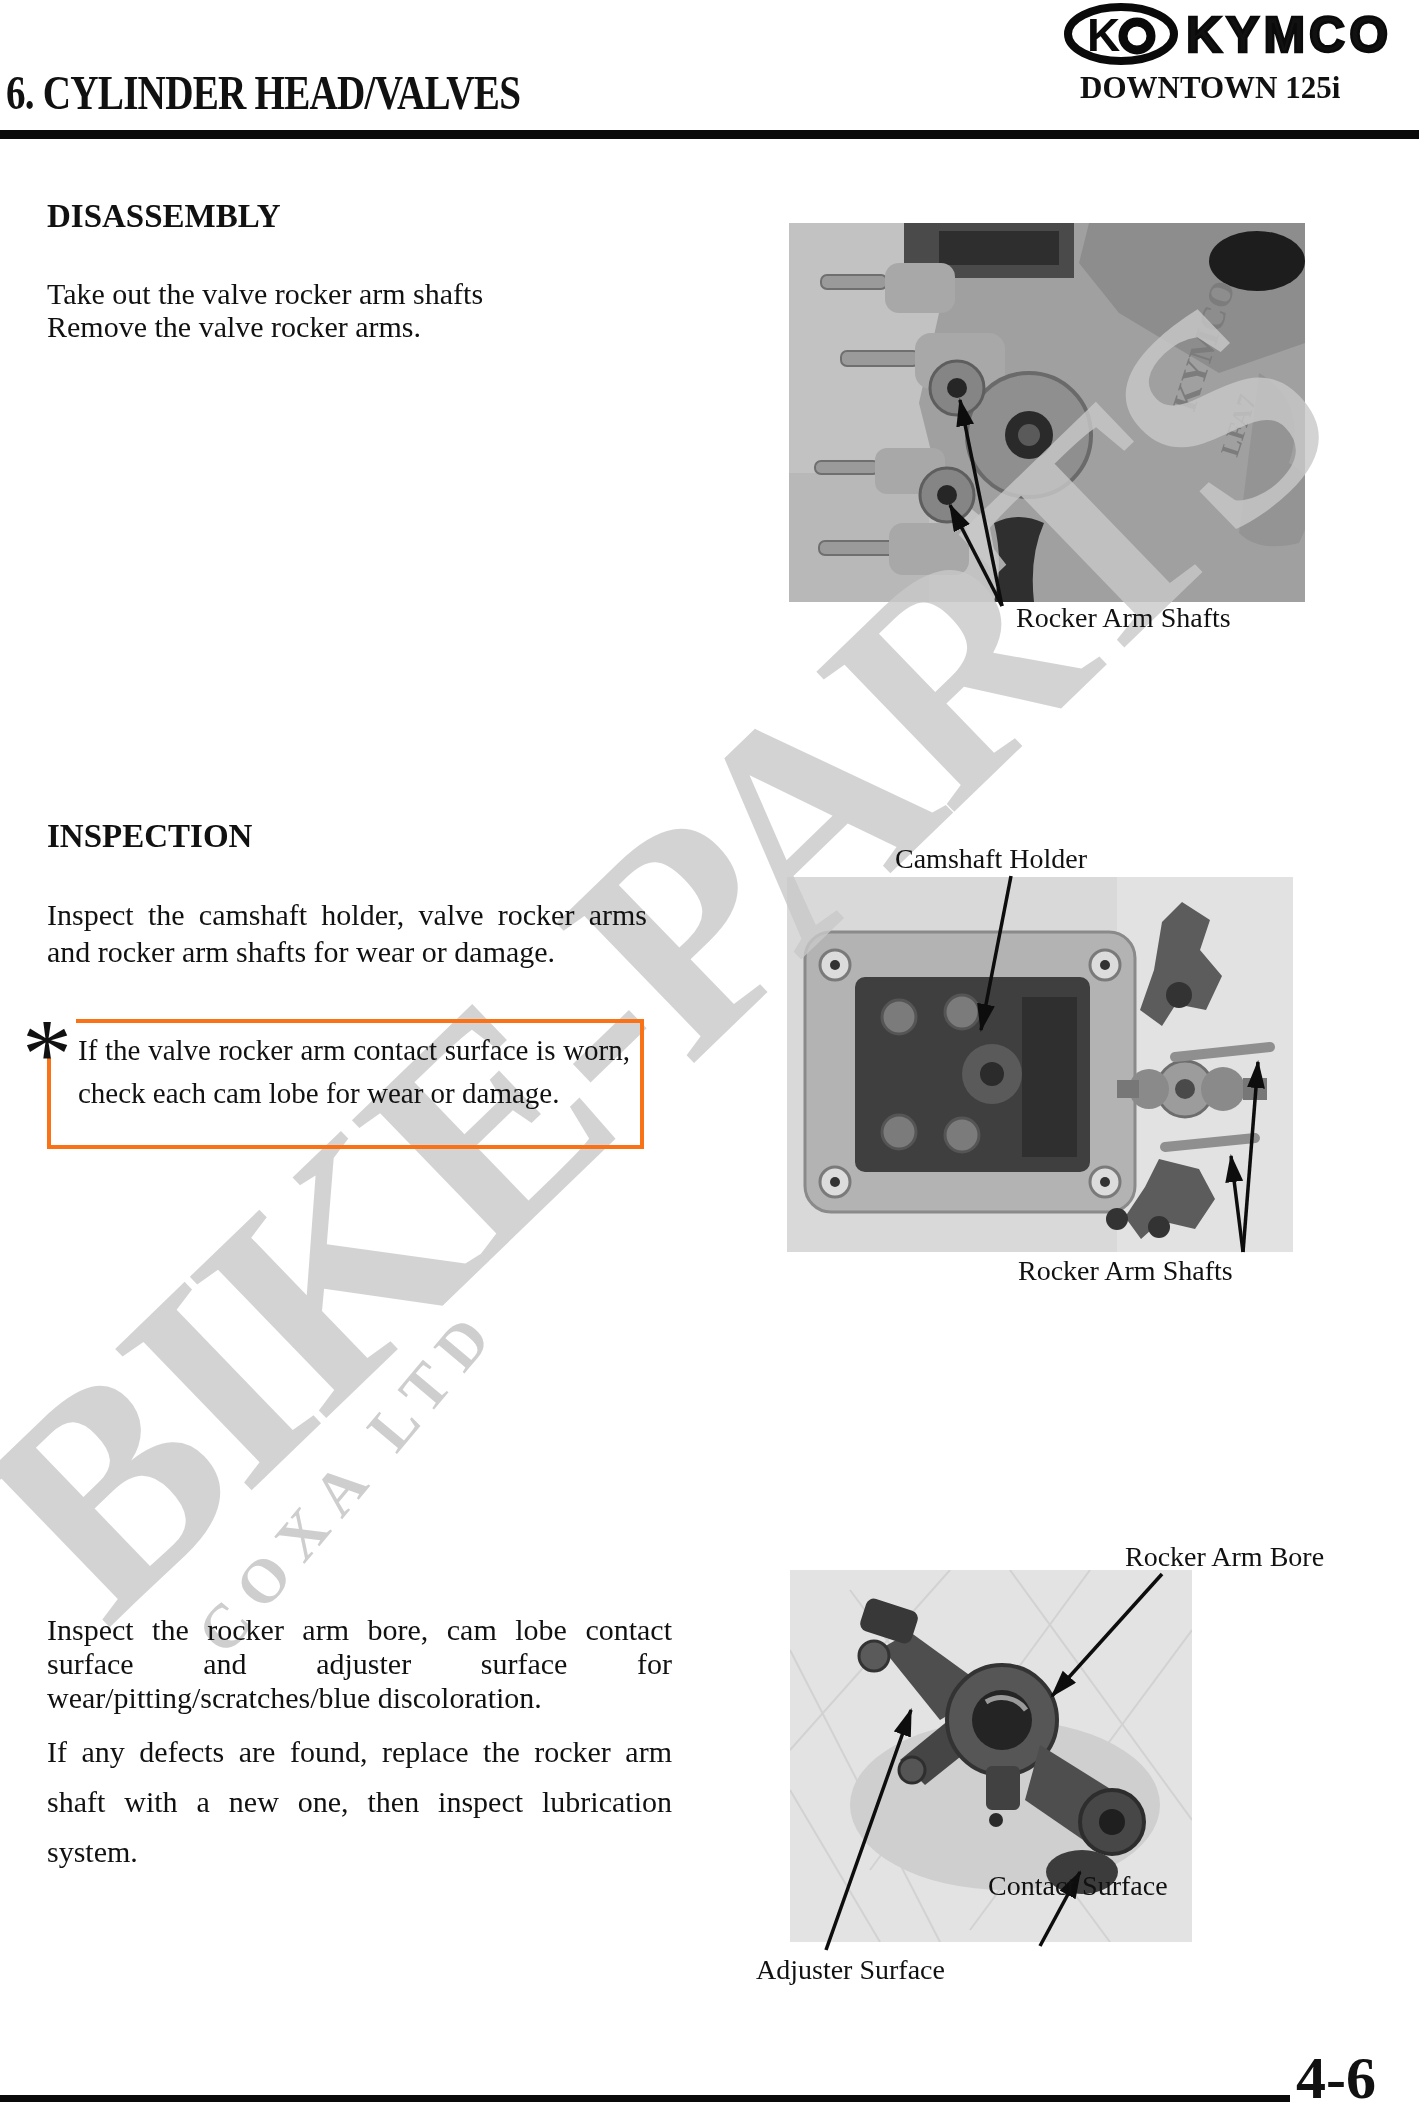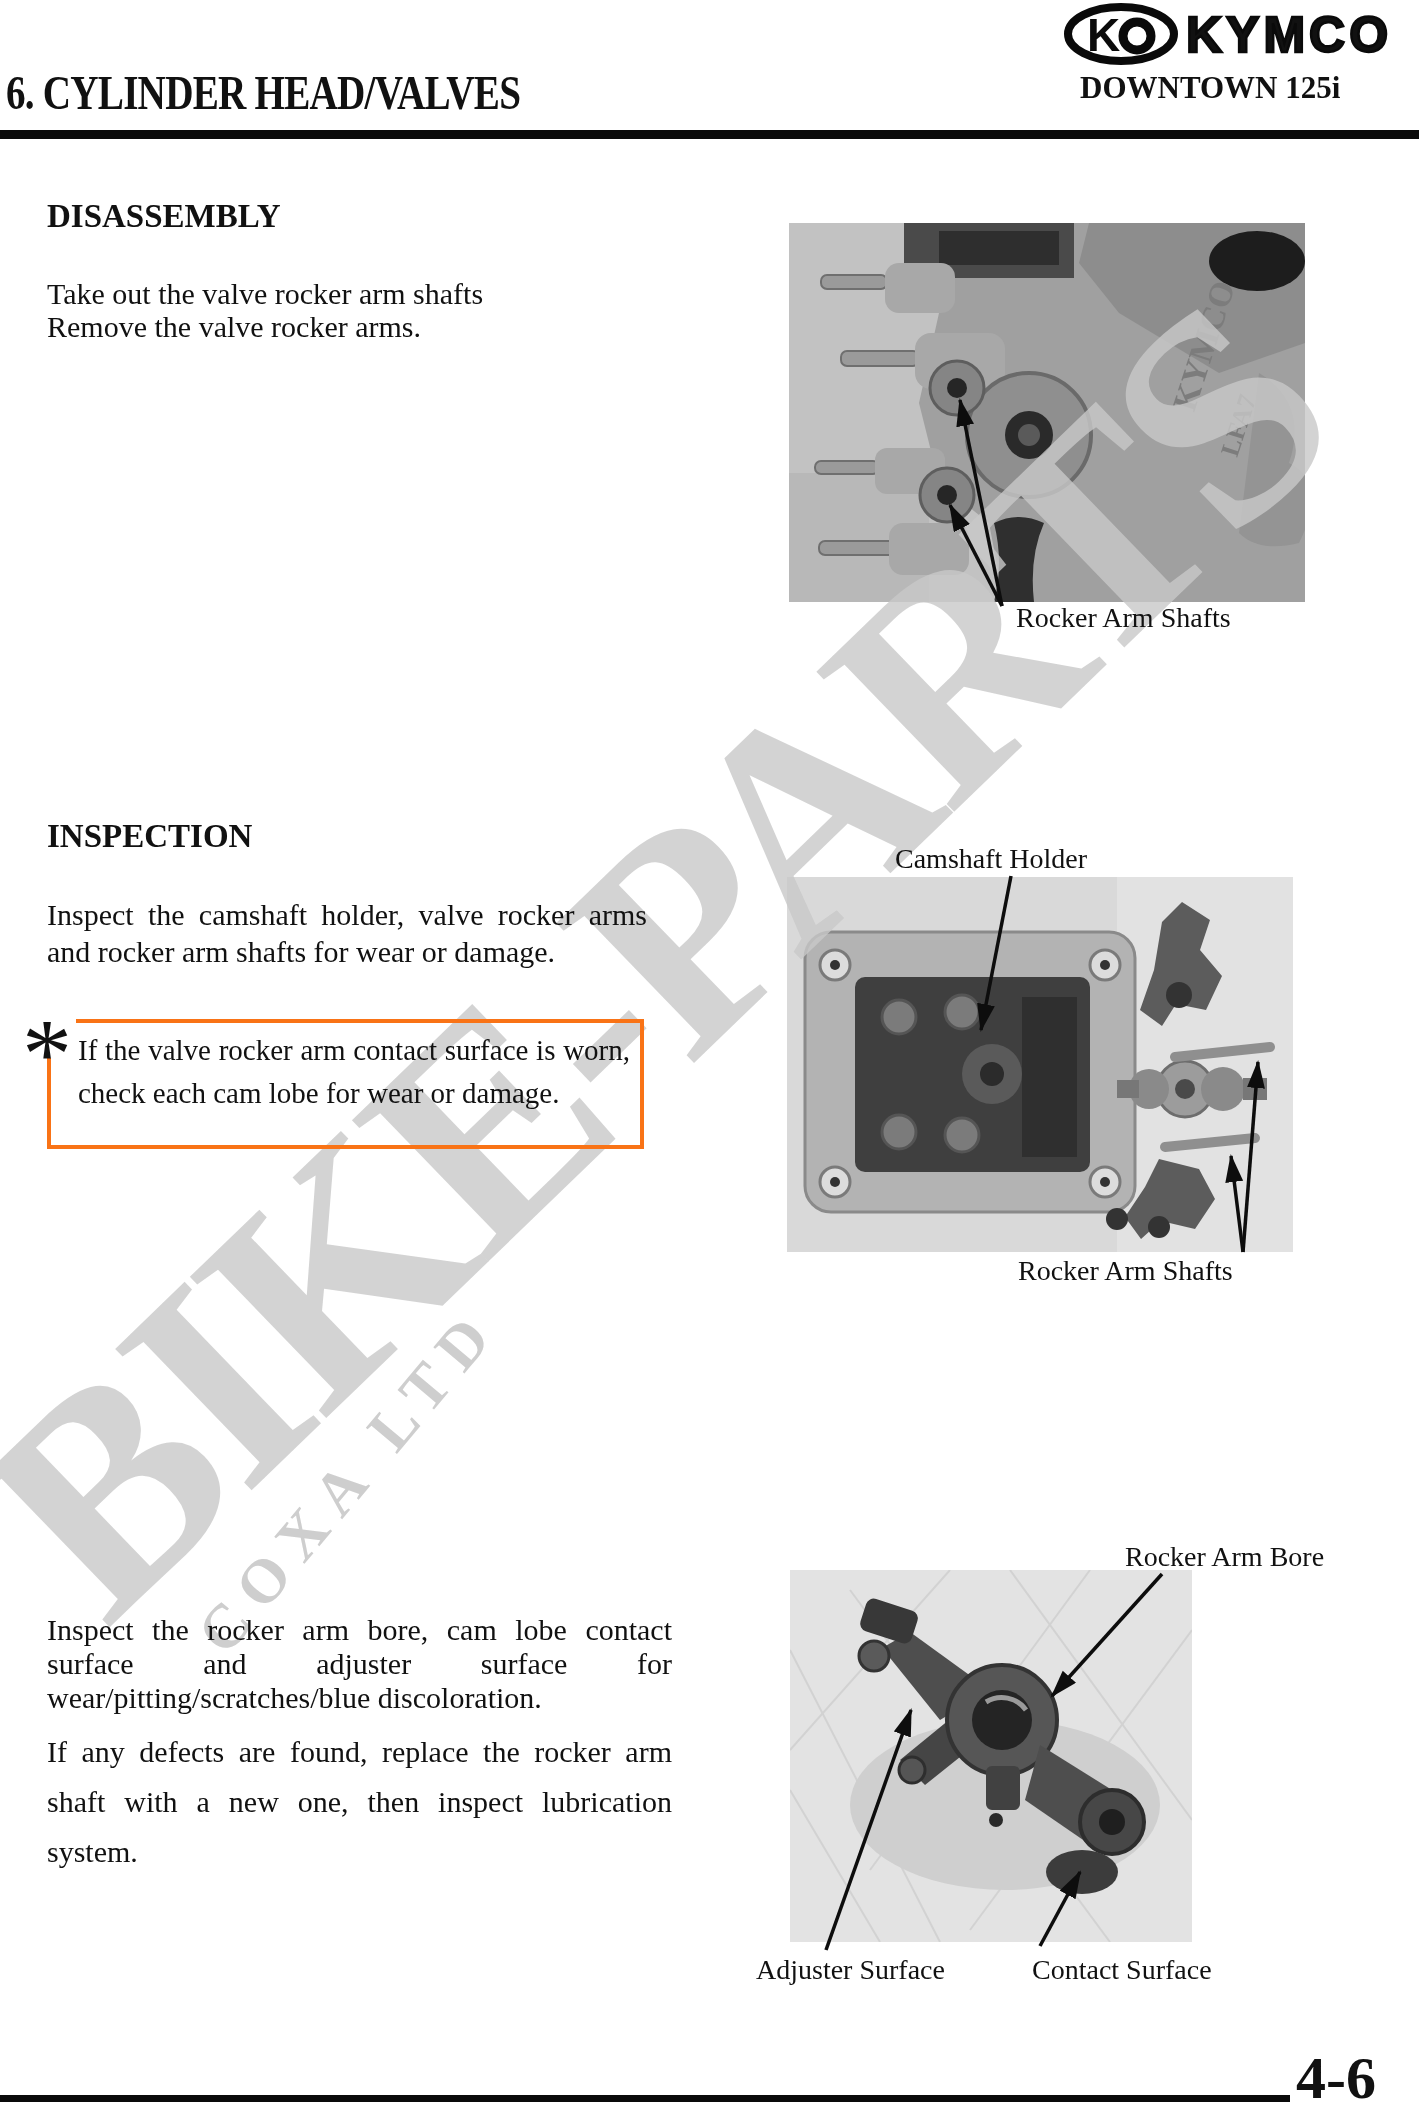--- a/index.html
+++ b/index.html
@@ -198,21 +198,21 @@
 
       <path d="M250 175 L330 225 L315 285 L235 230 Z" fill="#4e4e4e"></path>
       <circle cx="322" cy="252" r="32" fill="#474747" stroke="#2d2d2d" stroke-width="4"></circle>
       <circle cx="322" cy="252" r="13" fill="#1f1f1f"></circle>
       <ellipse cx="292" cy="302" rx="36" ry="22" fill="#3c3c3c"></ellipse>
       <rect x="196" y="196" width="34" height="44" rx="6" fill="#414141"></rect>
       <circle cx="206" cy="250" r="7" fill="#2a2a2a"></circle>
     </svg>
   </div>
   <div class="abs caption" style="left:756px;top:1954px;">Adjuster Surface</div>
-  <div class="abs caption" style="left:988px;top:1954px;margin-left:44px;">Contact Surface</div>
+  <div class="abs caption" style="left:988px;top:1870px;">Contact Surface</div>
 
   <div class="abs wm wm-main">BIKE-PARTS</div>
   <div class="abs wm wm-sub">COXA LTD</div>
 
   <svg class="abs arrows" width="1419" height="2118" viewBox="0 0 1419 2118">
     <defs>
       <marker id="ah" markerUnits="userSpaceOnUse" markerWidth="30" markerHeight="20" refX="26" refY="9" orient="auto">
         <path d="M0,0 L28,9 L0,18 Z" fill="#0d0d0d"></path>
       </marker>
     </defs>

